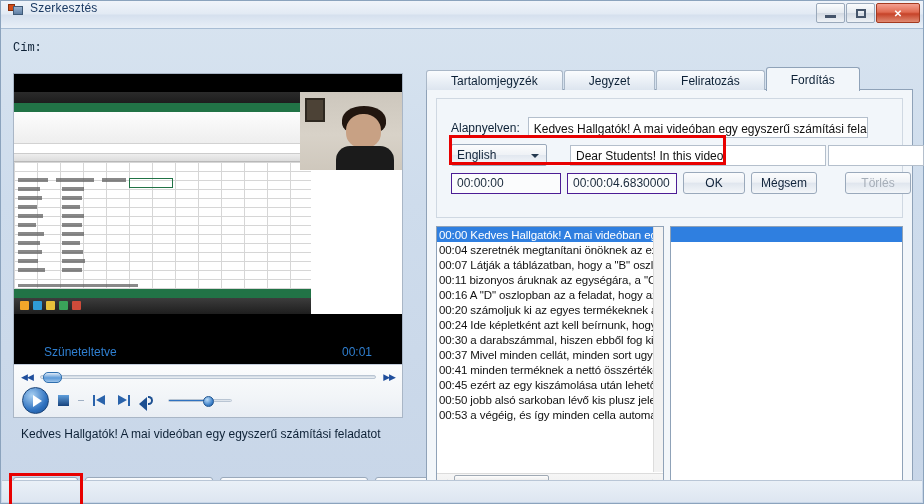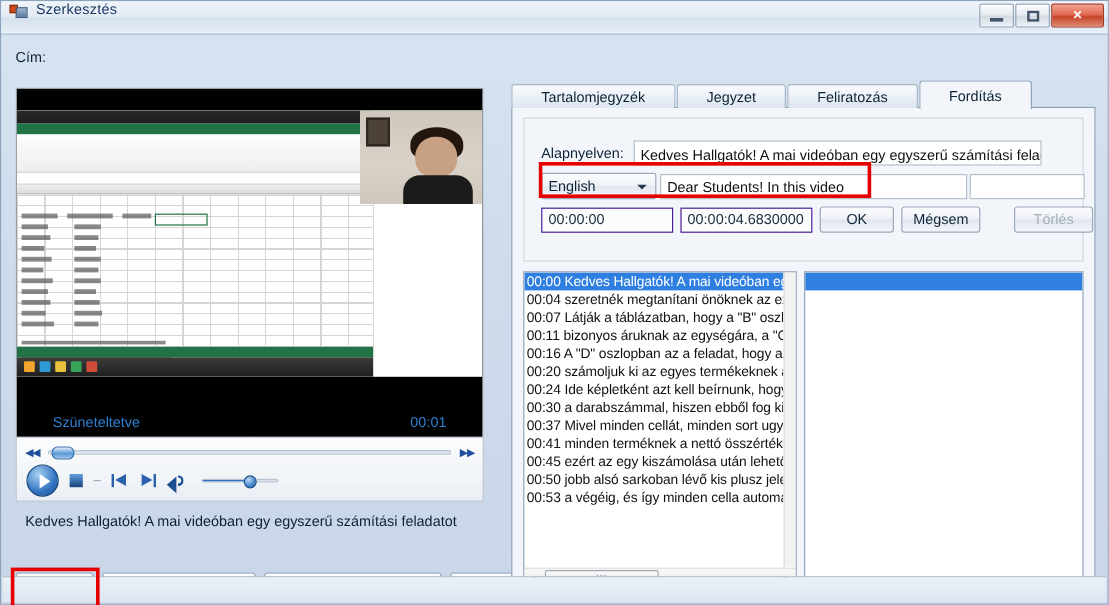--- a/index.html
+++ b/index.html
@@ -83,20 +83,21 @@
     flex: 1 1 auto;
     position: relative;
     padding: 0;
   }
 
   
   #left-col {
     position: absolute;
     left: 12px; top: 8px;
     width: 405px;
+    font-family: Liberation Mono, monospace;
   }
   .field-row {
     display: flex; align-items: center;
     height: 22px;
   }
   .lbl {
     font-size: 12px; color: #0d2136;
     margin-right: 8px;
   }
   .textbox {
@@ -458,21 +459,21 @@
     position: relative;
     border-radius: 2px;
   }
   #lang-select .caret {
     position: absolute; right: 7px; top: 9px;
     width: 0; height: 0;
     border-left: 4px solid transparent;
     border-right: 4px solid transparent;
     border-top: 4px solid #23384f;
   }
-  #trans-input { width: 256px; margin-left: 3px; }
+  #trans-input { width: 256px; margin-left: 23px; }
   #trans-input2 { width: 96px; margin-left: 2px; }
   #time-row { left: 14px; top: 73px; display:flex; align-items:center; gap:6px;}
   .time-box {
     width: 110px; height: 21px;
     border: 1px solid #4c1d95;
     background: #fbfcfd;
     font-size: 12px;
     color: #1a2a3c;
     display: flex; align-items: center;
     padding-left: 5px;

